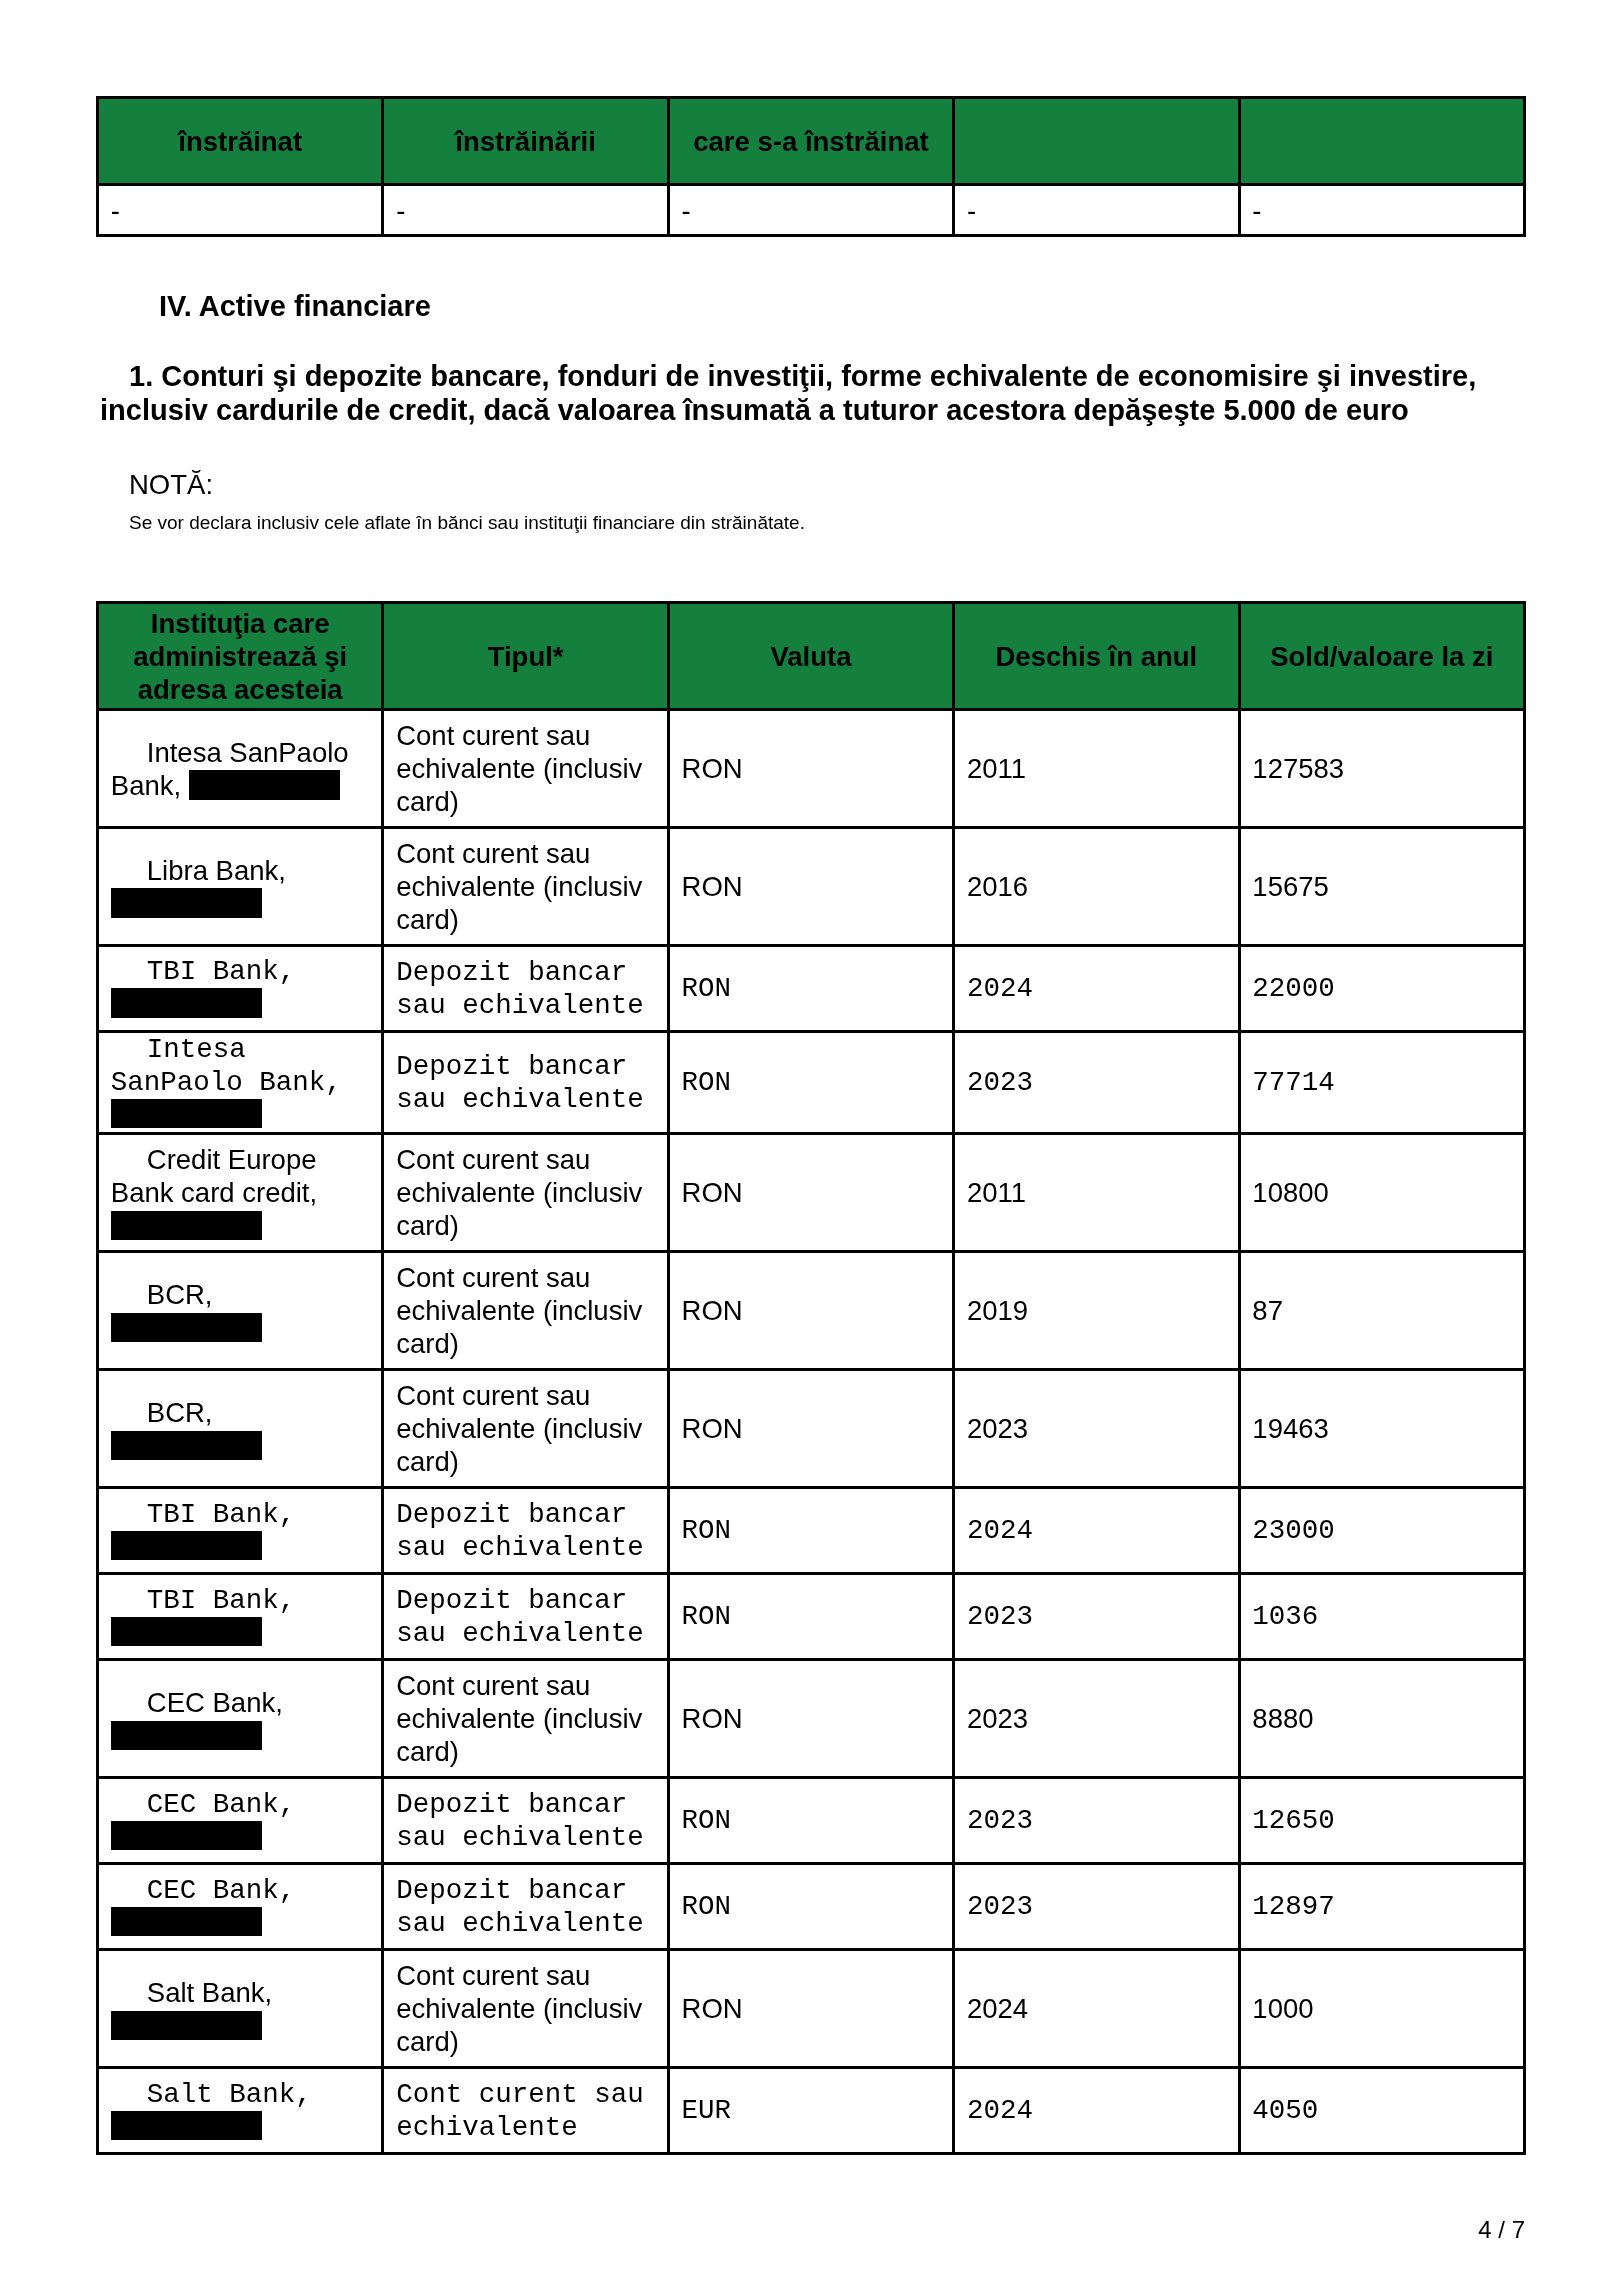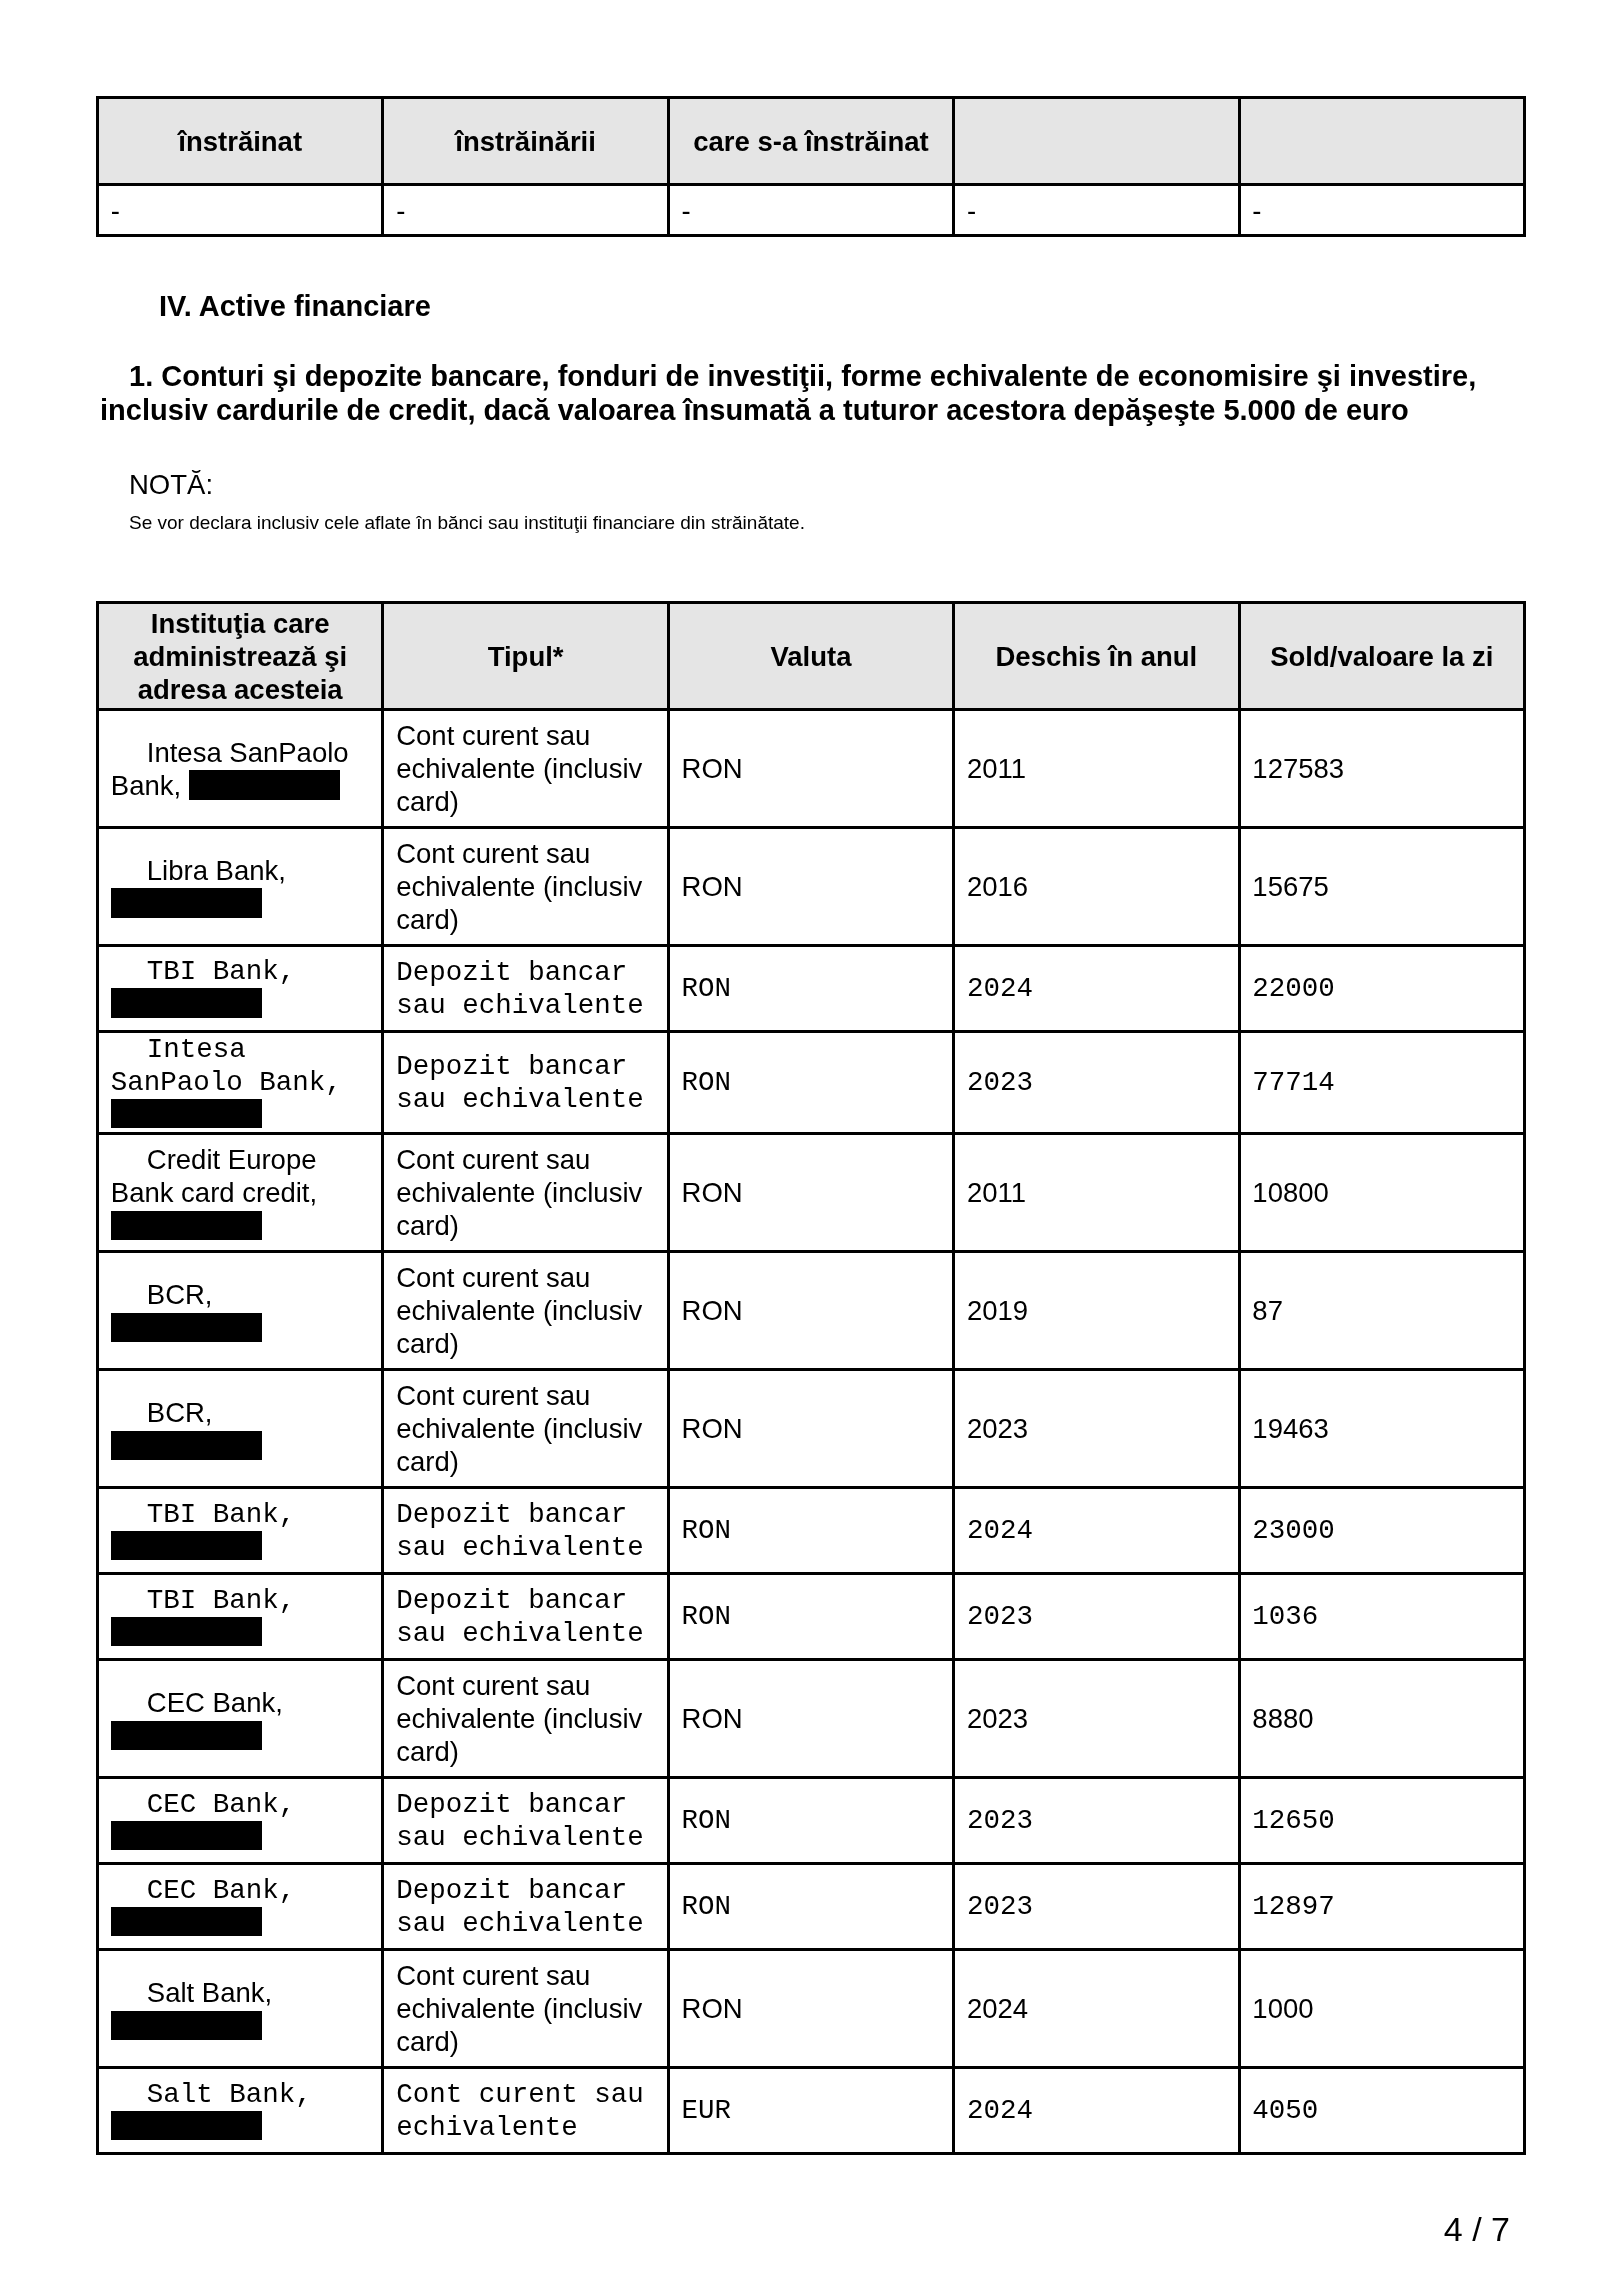--- a/index.html
+++ b/index.html
@@ -4,37 +4,37 @@
 <style>
   html, body { margin: 0; padding: 0; background: #ffffff; }
   body { width: 1622px; height: 2295px; position: relative; overflow: hidden;
          font-family: "Liberation Sans", sans-serif; color: #000; }
   .abs { position: absolute; }
 
   table.grid { position: absolute; left: 96px; width: 1430px; border-collapse: collapse;
                table-layout: fixed; border: 3.9px solid #000; }
   table.grid th, table.grid td { border: 3.9px solid #000; padding: 0 11.8px; vertical-align: middle;
                font-size: 27.5px; line-height: 33px; text-align: left; overflow: hidden; }
-  table.grid th { background: #e5e5e5; font-weight: bold; text-align: center; }
+  table.grid th { background: #15803d; font-weight: bold; text-align: center; }
 
   #prev-table { top: 96px; }
   #prev-table tr.hdr { height: 87px; }
   #prev-table tr.row { height: 51px; }
 
   #accounts-table { top: 601px; }
   #accounts-table tr.hdr { height: 107px; }
   #accounts-table tr.r3 { height: 118px; }
   #accounts-table tr.r2 { height: 86px; font-family: Liberation Mono, monospace; }
 
   .section-title { left: 129px; top: 288px; font-size: 29px; font-weight: bold; line-height: 37px; margin-left: 30px; }
   .subsection { left: 100px; top: 359px; width: 1427px; font-size: 29px; font-weight: bold;
                 line-height: 34px; text-indent: 29px; }
   .note-label { left: 129px; top: 466px; font-size: 27.5px; line-height: 37px; }
   .note-text { left: 129px; top: 504px; font-size: 19px; line-height: 37px; }
-  .page-num { right: 112px; top: 2210px; font-size: 34px; line-height: 39px; }
+  .page-num { right: 97px; top: 2210px; font-size: 24px; line-height: 39px; }
 
   .redact { display: inline-block; width: 151px; height: 29.4px; background: #000;
             vertical-align: -5.2px; }
   .inst-name { display: inline; margin-left: 36px; }
 </style>
 </head>
 <body>
 
 <table class="grid" id="prev-table">
   <colgroup>

